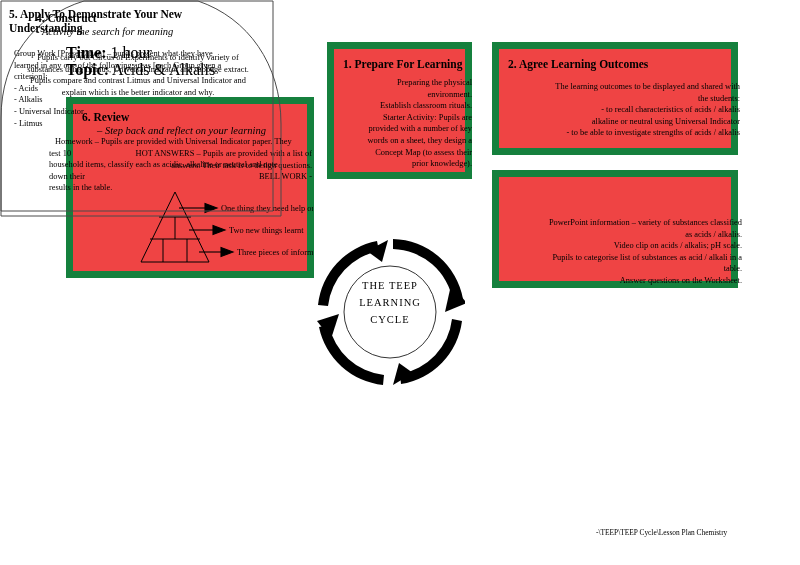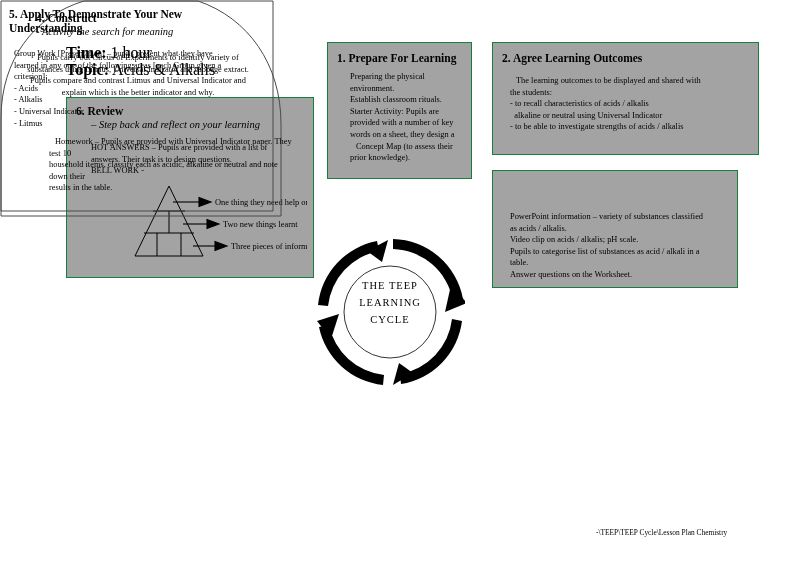--- a/index.html
+++ b/index.html
@@ -10,40 +10,40 @@
   }
   .page{position:absolute;left:0;top:0;width:800px;height:565px;}
 
   
   .hdr{position:absolute;left:66px;top:44px;font-size:16px;line-height:17px;}
   .hdr .row{white-space:nowrap;}
   .hdr b{font-weight:bold;}
   .hdr .val{font-weight:normal;}
 
   
-  .box{position:absolute;border:1px solid #15803d;background:#a3a3a3;box-sizing:border-box;}
+  .box{position:absolute;border:7px solid #15803d;background:#ef4444;box-sizing:border-box;text-align:right;}
   .box-title{font-weight:bold;font-size:11.5px;line-height:14px;}
   .box-title .num{display:inline-block;}
   .box-sub{font-style:italic;font-size:10.5px;line-height:14px;}
   .body-txt{font-size:8.4px;line-height:11.6px;}
   .body-txt p{margin:0;}
   .ind{text-indent:6px;}
 
   
   #box6{left:66px;top:97px;width:248px;height:181px;}
   #box6 .t{position:absolute;left:9px;top:6px;}
   #box6 .s{position:absolute;left:24px;top:20px;}
   #box6 .c{position:absolute;left:24px;top:44px;width:215px;}
   #pyr{position:absolute;left:60px;top:84px;width:180px;height:78px;}
 
   #box1{left:327px;top:42px;width:145px;height:137px;}
   #box1 .t{position:absolute;left:9px;top:8px;}
   #box1 .c{position:absolute;left:22px;top:28px;width:116px;}
 
-  #box2{left:492px;top:42px;width:267px;height:113px;}
+  #box2{left:492px;top:42px;width:246px;height:113px;}
   #box2 .t{position:absolute;left:9px;top:8px;}
   #box2 .c{position:absolute;left:17px;top:32px;width:224px;}
 
   #box3{left:492px;top:170px;width:246px;height:118px;}
   #box3 .t{position:absolute;left:9px;top:7px;width:228px;}
   #box3 .c{position:absolute;left:17px;top:40px;width:226px;}
 
   
   #box4{left:464px;top:303px;width:274px;height:212px;border:none;}
   #box4 .edge{position:absolute;left:0;top:0;width:274px;height:212px;}

